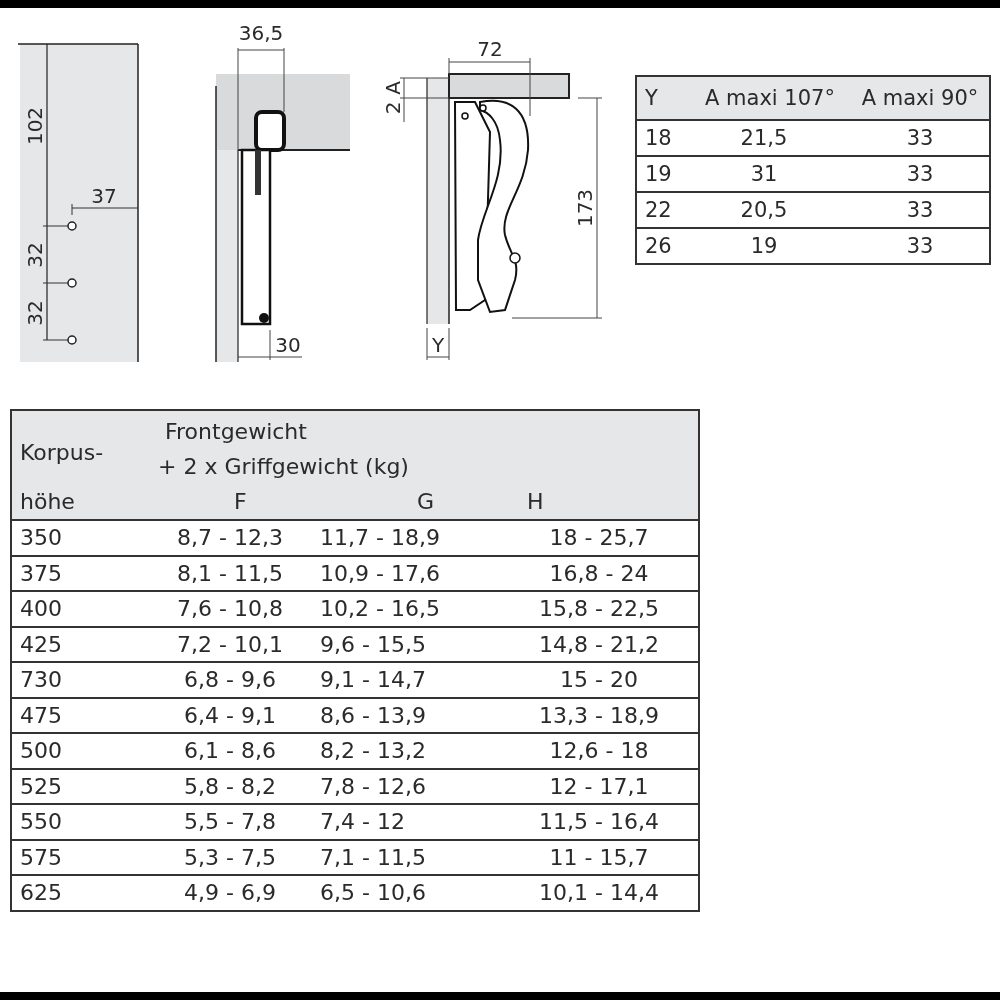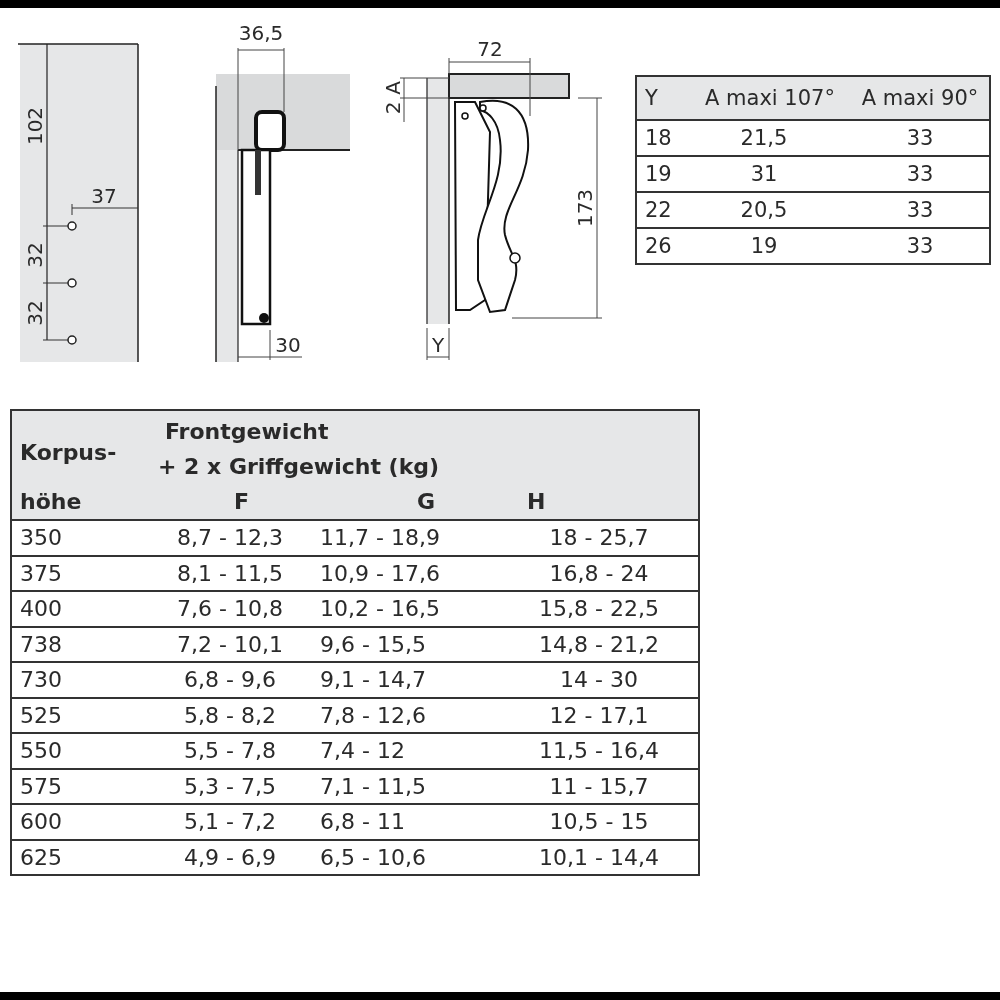--- a/index.html
+++ b/index.html
@@ -33,21 +33,21 @@
     .ytable .c2 { text-align: center; }
     .ytable td.c1 { padding-right: 12px; }
     .ytable td.c2 { padding-right: 0px; }
 
     
     .wtable {
       position: absolute; left: 10px; top: 409px; width: 690px;
       border-collapse: collapse; font-size: 22px; border: 2px solid #333;
     }
     .wtable thead tr { background: #e6e7e8; }
-    .wtable th { font-weight: bold; padding: 0; text-align: left; vertical-align: bottom; }
+    .wtable th { font-weight: normal; padding: 0; text-align: left; vertical-align: bottom; }
     .wtable td {
       border-top: 2px solid #333; padding: 0; height: 33.5px; white-space: nowrap;
     }
     .wtable .col0 { width: 120px; padding-left: 8px; text-align: left; margin-left: 40px; }
     .wtable .col1 { width: 180px; text-align: center; }
     .wtable .col2 { width: 180px; text-align: left; }
     .wtable .col3 { text-align: center; }
     .hdr-cell { height: 108px; position: relative; }
     .hdr-block { position: absolute; left: 0; top: 0; width: 100%; height: 108px; }
     .hdr-txt { position: absolute; white-space: nowrap; }
@@ -188,56 +188,62 @@
         <td class="col2">10,9 - 17,6</td>
         <td class="col3">16,8 - 24</td>
       </tr>
     <tr>
         <td class="col0">400</td>
         <td class="col1">7,6 - 10,8</td>
         <td class="col2">10,2 - 16,5</td>
         <td class="col3">15,8 - 22,5</td>
       </tr>
     <tr>
-        <td class="col0">738</td>
+        <td class="col0">425</td>
         <td class="col1">7,2 - 10,1</td>
         <td class="col2">9,6 - 15,5</td>
         <td class="col3">14,8 - 21,2</td>
       </tr>
     <tr>
         <td class="col0">730</td>
         <td class="col1">6,8 - 9,6</td>
         <td class="col2">9,1 - 14,7</td>
-        <td class="col3">14 - 30</td>
+        <td class="col3">15 - 20</td>
+      </tr>
+    <tr>
+        <td class="col0">475</td>
+        <td class="col1">6,4 - 9,1</td>
+        <td class="col2">8,6 - 13,9</td>
+        <td class="col3">13,3 - 18,9</td>
+      </tr>
+    <tr>
+        <td class="col0">500</td>
+        <td class="col1">6,1 - 8,6</td>
+        <td class="col2">8,2 - 13,2</td>
+        <td class="col3">12,6 - 18</td>
       </tr>
     <tr>
         <td class="col0">525</td>
         <td class="col1">5,8 - 8,2</td>
         <td class="col2">7,8 - 12,6</td>
         <td class="col3">12 - 17,1</td>
       </tr>
     <tr>
         <td class="col0">550</td>
         <td class="col1">5,5 - 7,8</td>
         <td class="col2">7,4 - 12</td>
         <td class="col3">11,5 - 16,4</td>
       </tr>
     <tr>
         <td class="col0">575</td>
         <td class="col1">5,3 - 7,5</td>
         <td class="col2">7,1 - 11,5</td>
         <td class="col3">11 - 15,7</td>
       </tr>
     <tr>
-        <td class="col0">600</td>
-        <td class="col1">5,1 - 7,2</td>
-        <td class="col2">6,8 - 11</td>
-        <td class="col3">10,5 - 15</td>
-      </tr>
-    <tr>
         <td class="col0">625</td>
         <td class="col1">4,9 - 6,9</td>
         <td class="col2">6,5 - 10,6</td>
         <td class="col3">10,1 - 14,4</td>
       </tr>
   </tbody>
 </table>
 
 <div class="black-bar bottom-bar"></div>
 

